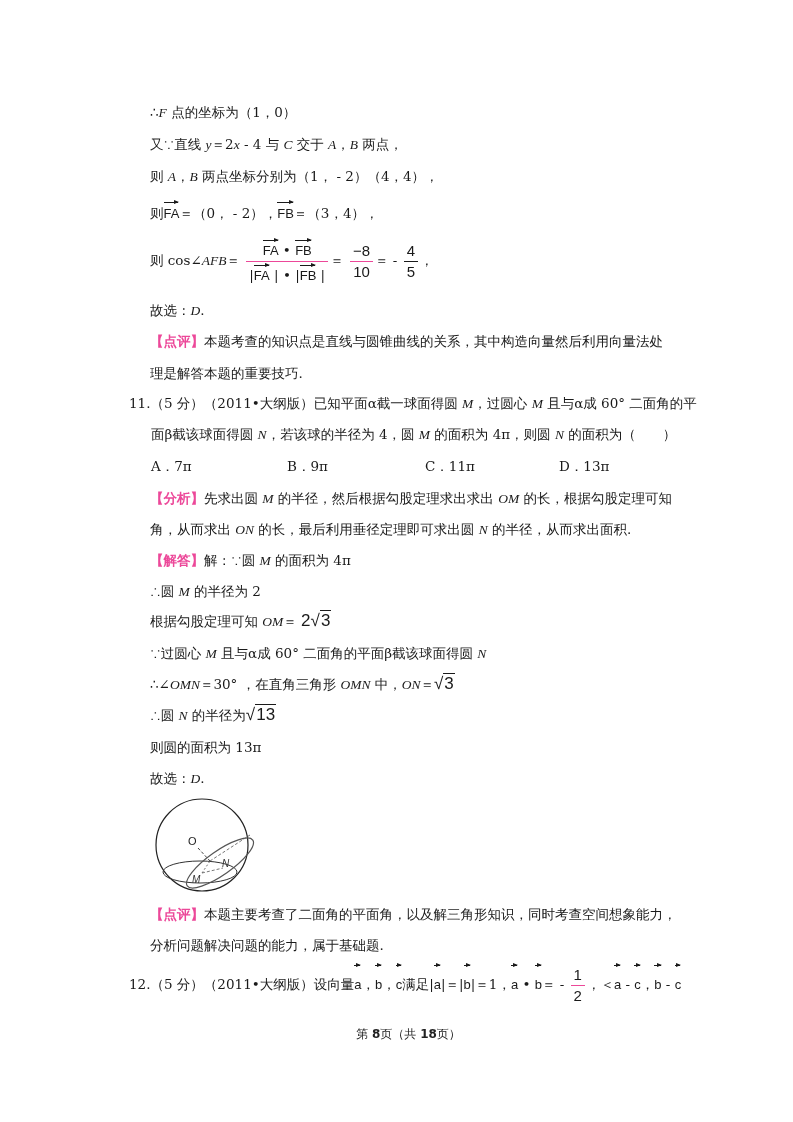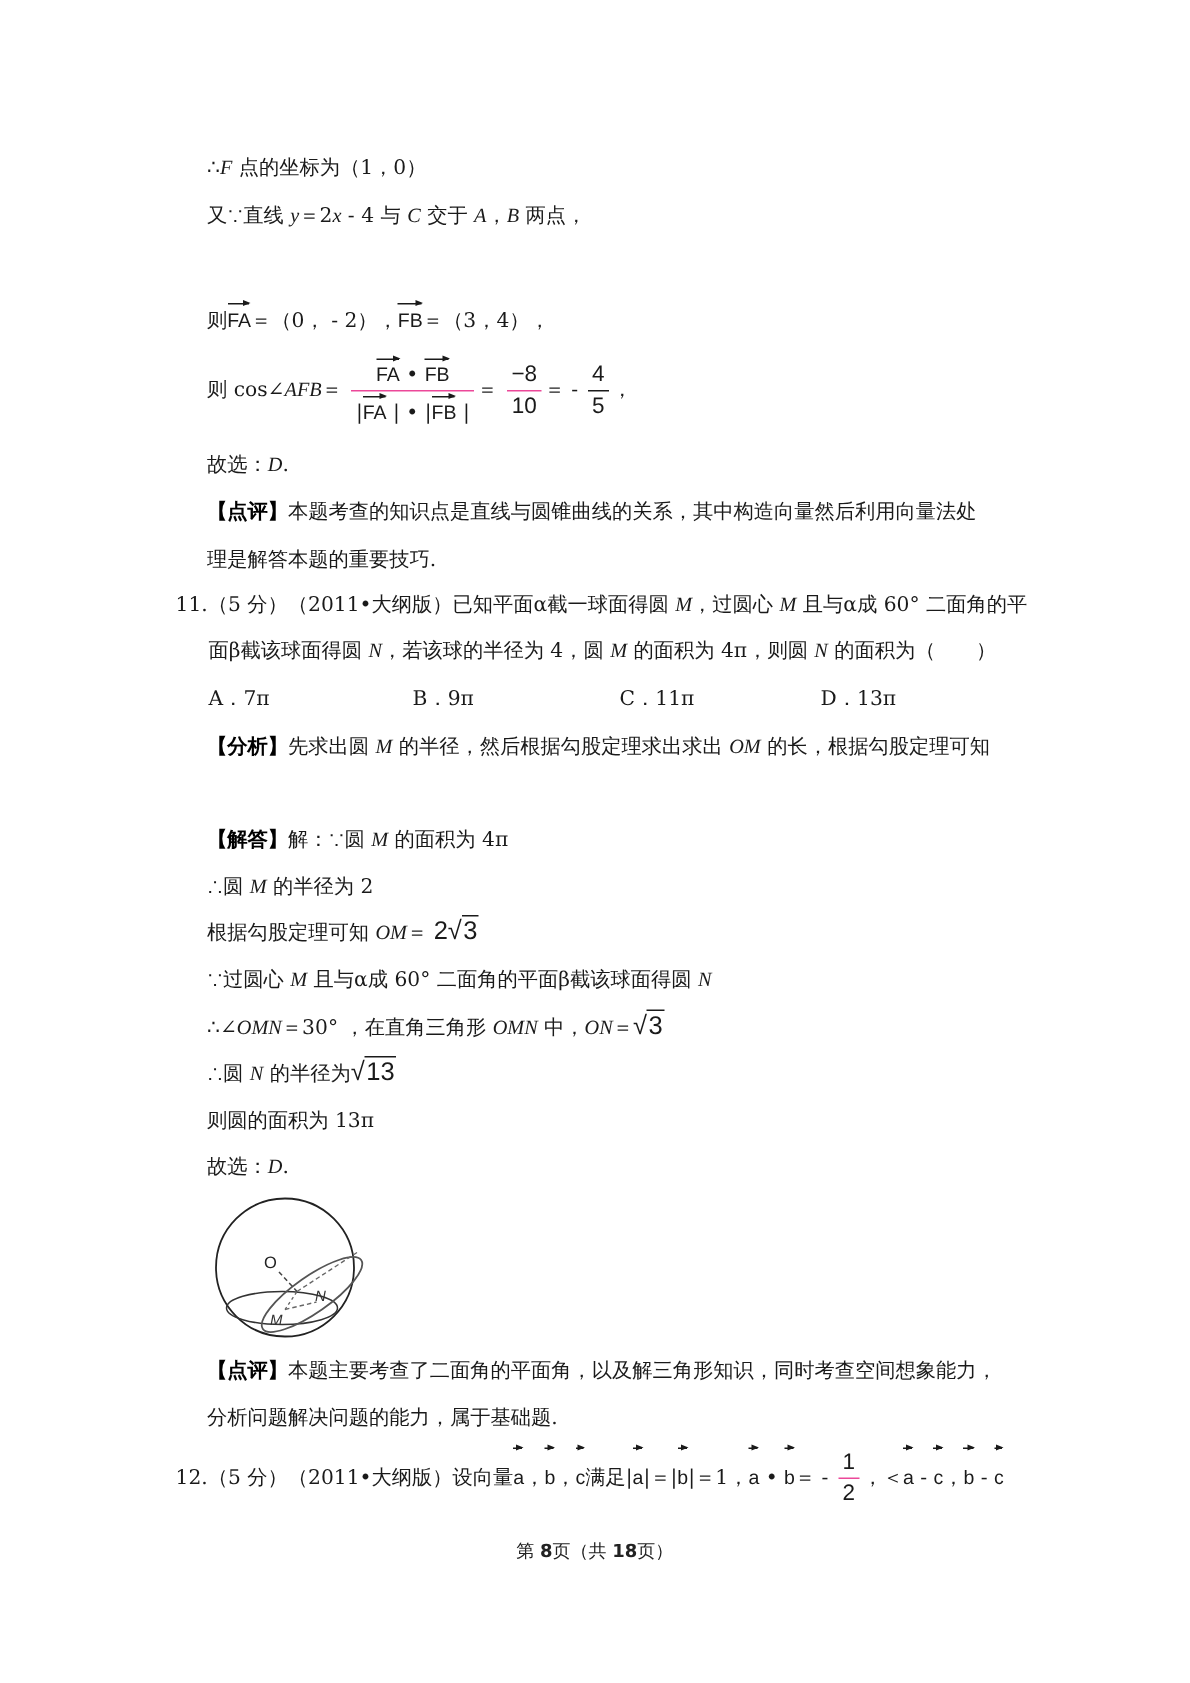--- a/index.html
+++ b/index.html
@@ -1,29 +1,29 @@
 <!DOCTYPE html>
 <html><head>
 <meta charset="utf-8">
 <style>
   html, body { margin: 0; padding: 0; background: #ffffff; }
   body {
     width: 793px; height: 1122px; position: relative; overflow: hidden;
     font-family: "DejaVu Serif", "Liberation Serif", serif;
     color: #1a1a1a;
   }
-  .page { position: absolute; left: 0; top: 0; width: 637px; height: 1122px; }
+  .page { position: absolute; left: 12px; top: 0; width: 637px; height: 1122px; }
   .line {
     position: absolute; left: 138px; font-size: 13.5px; line-height: 20px;
     white-space: nowrap;
   }
   .indent-q { left: 117px; }
   .q-cont { left: 139px; }
   .it { font-style: italic; font-family: "Liberation Serif", serif; }
-  .tag { color: #000000; font-weight: bold; }
+  .tag { color: #ec4899; font-weight: bold; }
   .vec { display: inline-block; position: relative; font-family: "Liberation Sans", sans-serif; font-size: 13px; padding-top: 4px; }
   .vec::before {
     content: ""; position: absolute; left: 0; right: 1px; top: 2px; height: 1px; background: #1a1a1a;
   }
   .vec::after {
     content: ""; position: absolute; right: 0; top: 0px;
     border-left: 5px solid #1a1a1a; border-top: 2.5px solid transparent; border-bottom: 2.5px solid transparent;
   }
   .frac { display: inline-block; vertical-align: middle; text-align: center; margin: 0 2px; }
   .frac .num { display: block; border-bottom: 1px solid #ec4899; padding: 0 3px 1px; line-height: 18px; }
@@ -46,20 +46,23 @@
 <div class="page">
 
   <div class="line" style="top:102px">
     <span>∴</span><span class="it">F</span><span> 点的坐标为（1，0）</span>
   </div>
 
   <div class="line" style="top:134px">
     <span>又∵直线 </span><span class="it">y</span><span>＝2</span><span class="it">x</span><span> - 4 与 </span><span class="it">C</span><span> 交于 </span><span class="it">A</span><span>，</span><span class="it">B</span><span> 两点，</span>
   </div>
 
+  <div class="line" style="top:166px">
+    <span>则 </span><span class="it">A</span><span>，</span><span class="it">B</span><span> 两点坐标分别为（1，  - 2）（4，4），</span>
+  </div>
 
   <div class="line" style="top:200px">
     <span>则</span><span class="vec">FA</span><span>＝（0，  - 2），</span><span class="vec">FB</span><span>＝（3，4），</span>
   </div>
 
   <div class="line" style="top:236px; line-height:48px;">
     <span>则 cos∠</span><span class="it">AFB</span><span>＝</span>
     <span class="frac">
       <span class="num"><span class="vec">FA</span><span> • </span><span class="vec">FB</span></span>
       <span class="den"><span>|</span><span class="vec">FA</span><span> | • |</span><span class="vec">FB</span><span> |</span></span>
@@ -94,20 +97,23 @@
 
   <div class="choices" style="top:456px; width:500px; height:20px;">
     <span class="choice" style="left:0"><span>A．</span><span>7π</span></span>
     <span class="choice" style="left:136px"><span>B．</span><span>9π</span></span>
     <span class="choice" style="left:274px"><span>C．</span><span>11π</span></span>
     <span class="choice" style="left:408px"><span>D．</span><span>13π</span></span>
   </div>
 
   <div class="line" style="top:488px">
     <span class="tag">【分析】</span><span>先求出圆 </span><span class="it">M</span><span> 的半径，然后根据勾股定理求出求出 </span><span class="it">OM</span><span> 的长，根据勾股定理可知</span>
+  </div>
+  <div class="line" style="top:519px">
+    <span>角，从而求出 </span><span class="it">ON</span><span> 的长，最后利用垂径定理即可求出圆 </span><span class="it">N</span><span> 的半径，从而求出面积.</span>
   </div>
 
   <div class="line" style="top:550px">
     <span class="tag">【解答】</span><span>解：∵圆 </span><span class="it">M</span><span> 的面积为 4π</span>
   </div>
   <div class="line" style="top:581px">
     <span>∴圆 </span><span class="it">M</span><span> 的半径为 2</span>
   </div>
   <div class="line" style="top:611px">
     <span>根据勾股定理可知 </span><span class="it">OM</span><span>＝ </span><span class="sqrt"><span>2</span>√<span class="rad">3</span></span>

